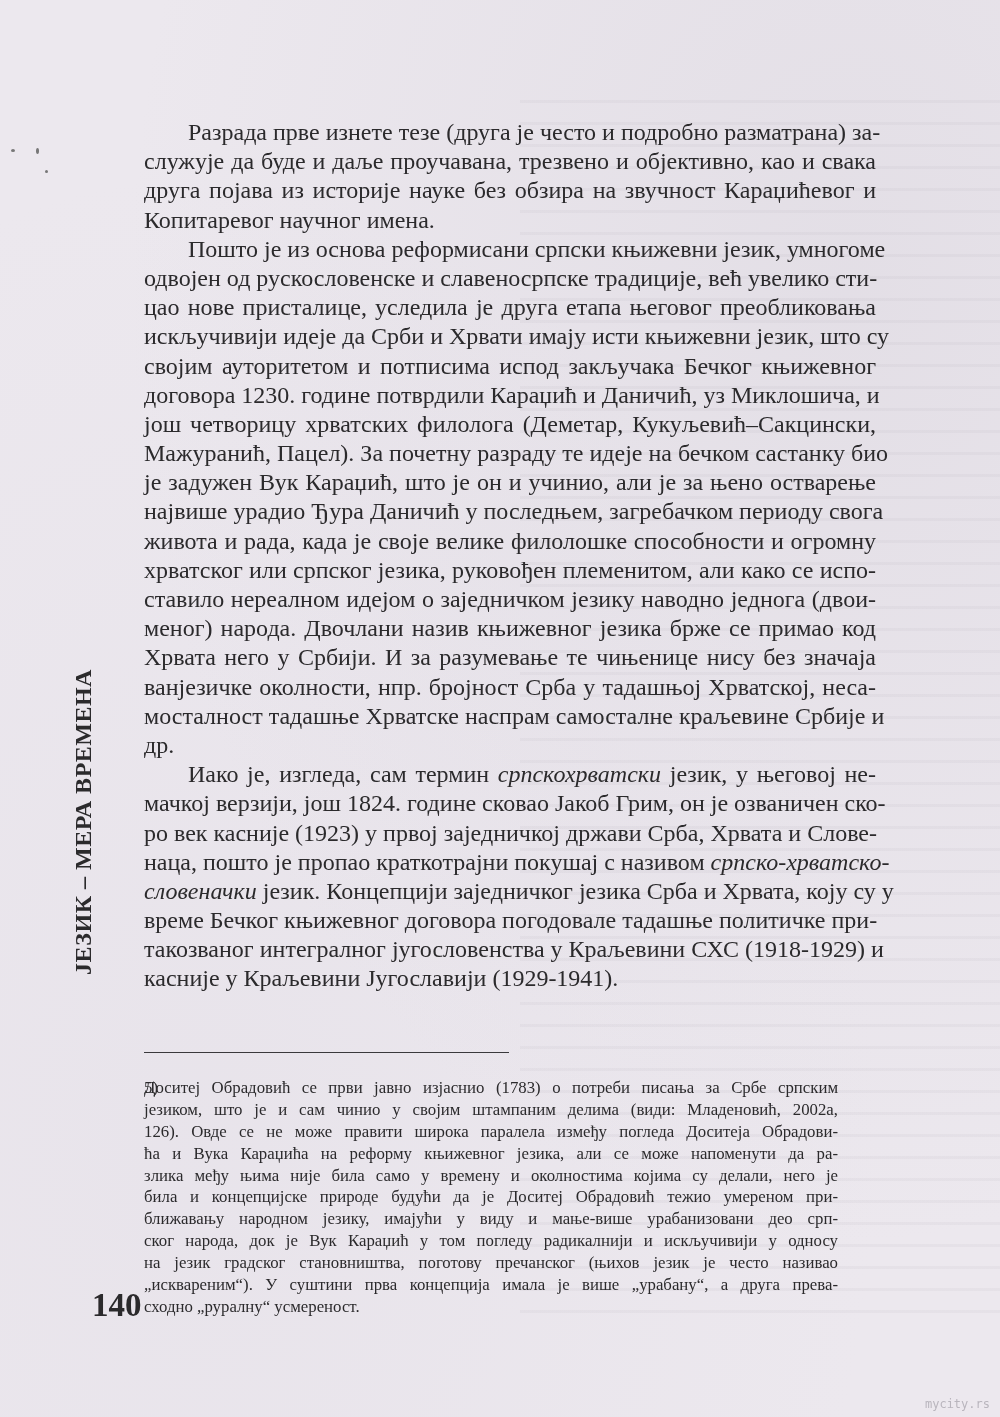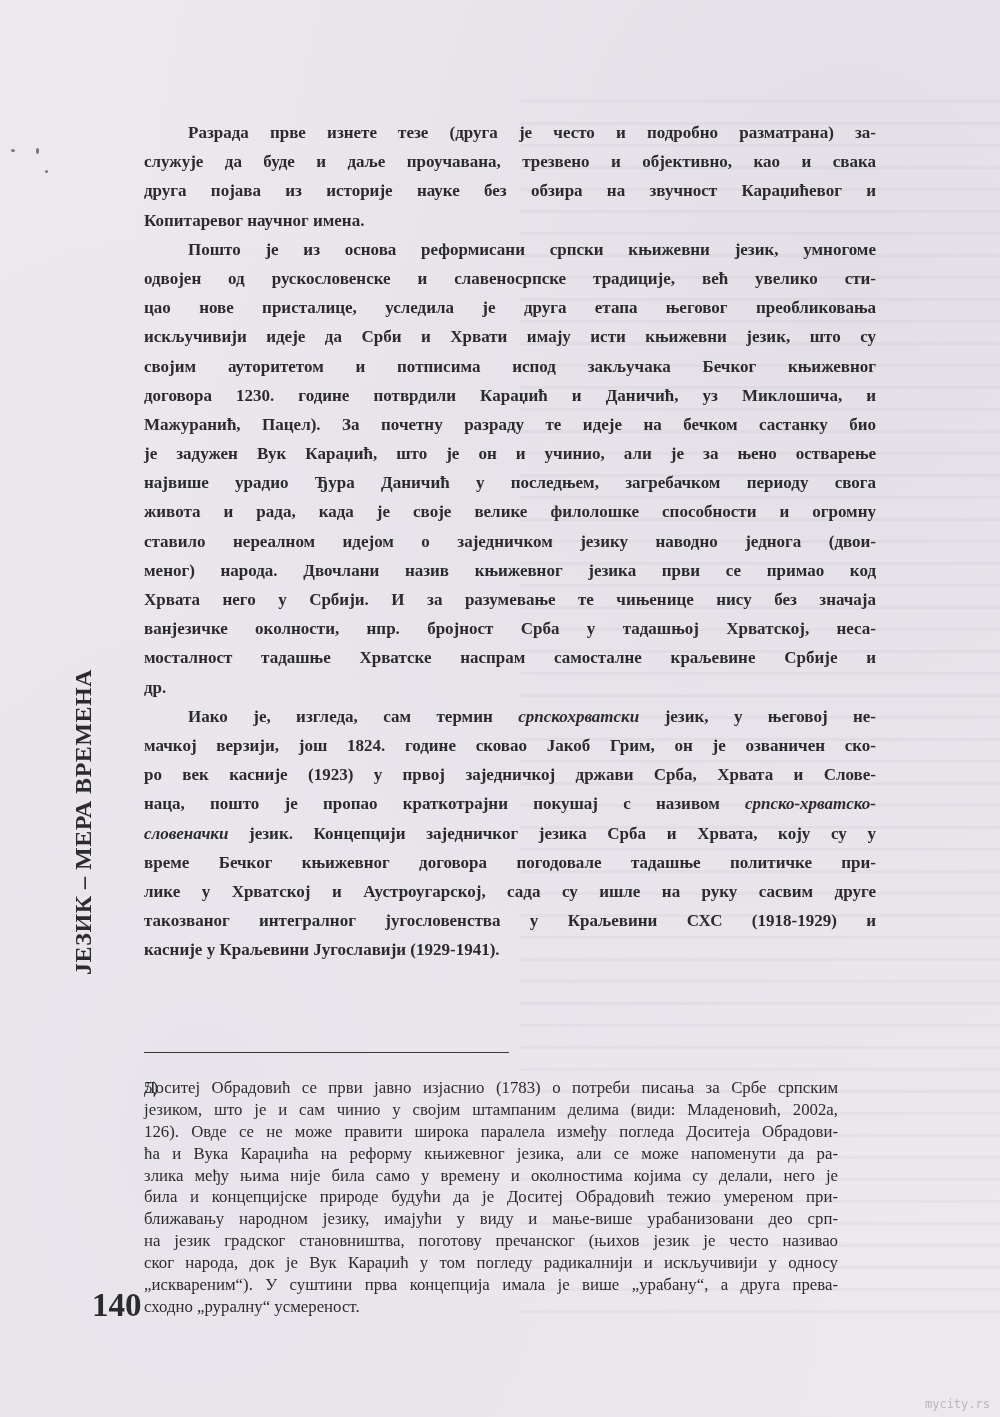--- a/index.html
+++ b/index.html
@@ -17,23 +17,22 @@
       #ece8ee;
   }
   .bleed {
     position: absolute; left: 520px; top: 100px; width: 480px; height: 1230px;
     background: repeating-linear-gradient(180deg, rgba(180,175,185,0.12) 0 3px, rgba(0,0,0,0) 3px 22px);
     pointer-events: none;
   }
   .speck { position: absolute; background: #777; border-radius: 50%; }
   .main-text {
     position: absolute; left: 144px; top: 118px; width: 732px;
-    font-size: 17px; line-height: 29.2px; text-align: justify;
+    font-size: 24px; line-height: 29.2px; text-align: justify;
     hyphens: manual;
-    font-weight: bold;
   }
   .line { display: block; text-align: justify; text-align-last: justify; white-space: nowrap; }
   .line.last { text-align-last: left; }
   .main-text .line { height: 29.2px; }
   .indent { padding-left: 44px; }
   em { font-style: italic; }
   .footnote-rule {
     position: absolute; left: 144px; top: 1052px; width: 365px; height: 0;
     border-top: 1.5px solid #3a393c;
   }
@@ -75,58 +74,59 @@
       <span class="line">друга појава из историје науке без обзира на звучност Караџићевог и</span>
       <span class="line last">Копитаревог научног имена.</span>
     </div>
     <div>
       <span class="line indent">Пошто је из основа реформисани српски књижевни језик, умногоме</span>
       <span class="line">одвојен од рускословенске и славеносрпске традиције, већ увелико сти-</span>
       <span class="line">цао нове присталице, уследила је друга етапа његовог преобликовања</span>
       <span class="line">искључивији идеје да Срби и Хрвати имају исти књижевни језик, што су</span>
       <span class="line">својим ауторитетом и потписима испод закључака Бечког књижевног</span>
       <span class="line">договора 1230. године потврдили Караџић и Даничић, уз Миклошича, и</span>
+      <span class="line">још четворицу хрватских филолога (Деметар, Кукуљевић–Сакцински,</span>
       <span class="line">Мажуранић, Пацел). За почетну разраду те идеје на бечком састанку био</span>
       <span class="line">је задужен Вук Караџић, што је он и учинио, али је за њено остварење</span>
       <span class="line">највише урадио Ђура Даничић у последњем, загребачком периоду свога</span>
       <span class="line">живота и рада, када је своје велике филолошке способности и огромну</span>
+      <span class="line">хрватског или српског језика, руковођен племенитом, али како се испо-</span>
       <span class="line">ставило нереалном идејом о заједничком језику наводно једнога (двои-</span>
-      <span class="line">меног) народа. Двочлани назив књижевног језика први се примао код</span>
+      <span class="line">меног) народа. Двочлани назив књижевног језика брже се примао код</span>
       <span class="line">Хрвата него у Србији. И за разумевање те чињенице нису без значаја</span>
       <span class="line">ванјезичке околности, нпр. бројност Срба у тадашњој Хрватској, неса-</span>
       <span class="line">мосталност тадашње Хрватске наспрам самосталне краљевине Србије и</span>
       <span class="line last">др.</span>
     </div>
     <div>
       <span class="line indent">Иако је, изгледа, сам термин <em>српскохрватски</em> језик, у његовој не-</span>
       <span class="line">мачкој верзији, још 1824. године сковао Јакоб Грим, он је озваничен ско-</span>
       <span class="line">ро век касније (1923) у првој заједничкој држави Срба, Хрвата и Слове-</span>
       <span class="line">наца, пошто је пропао краткотрајни покушај с називом <em>српско-хрватско-</em></span>
       <span class="line"><em>словеначки</em> језик. Концепцији заједничког језика Срба и Хрвата, коју су у</span>
       <span class="line">време Бечког књижевног договора погодовале тадашње политичке при-</span>
-      <span class="line">лике у Хрватској и Аустроугарској, сада су ишле на руку сасвим друге</span>
       <span class="line">такозваног интегралног југословенства у Краљевини СХС (1918-1929) и</span>
       <span class="line last">касније у Краљевини Југославији (1929-1941).</span>
     </div>
   </div>
 
 <div class="footnote-rule"></div>
 
 <div class="footnote">
   <span class="fn-num">5)</span>
   <div class="fn-body" id="fn-body">
       <span class="line">Доситеј Обрадовић се први јавно изјаснио (1783) о потреби писања за Србе српским</span>
       <span class="line">језиком, што је и сам чинио у својим штампаним делима (види: Младеновић, 2002а,</span>
       <span class="line">126). Овде се не може правити широка паралела између погледа Доситеја Обрадови-</span>
       <span class="line">ћа и Вука Караџића на реформу књижевног језика, али се може напоменути да ра-</span>
       <span class="line">злика међу њима није била само у времену и околностима  којима су делали, него је</span>
       <span class="line">била и концепцијске природе будући да је Доситеј Обрадовић тежио умереном при-</span>
       <span class="line">ближавању народном језику, имајући у виду и мање-више урабанизовани део срп-</span>
+      <span class="line">ског народа, док је Вук Караџић у том погледу радикалнији и искључивији у односу</span>
       <span class="line">на језик градског становништва, поготову пречанског (њихов језик је често називао</span>
-      <span class="line">ског народа, док је Вук Караџић у том погледу радикалнији и искључивији у односу</span>
       <span class="line">„исквареним“). У суштини прва концепција имала је више „урабану“, а друга прева-</span>
       <span class="line last">сходно „руралну“ усмереност.</span>
     </div>
 </div>
 
 <div class="side-title">ЈЕЗИК – МЕРА ВРЕМЕНА</div>
 <div class="page-number">140</div>
 <div class="watermark">mycity.rs</div>
 
 </body></html>

